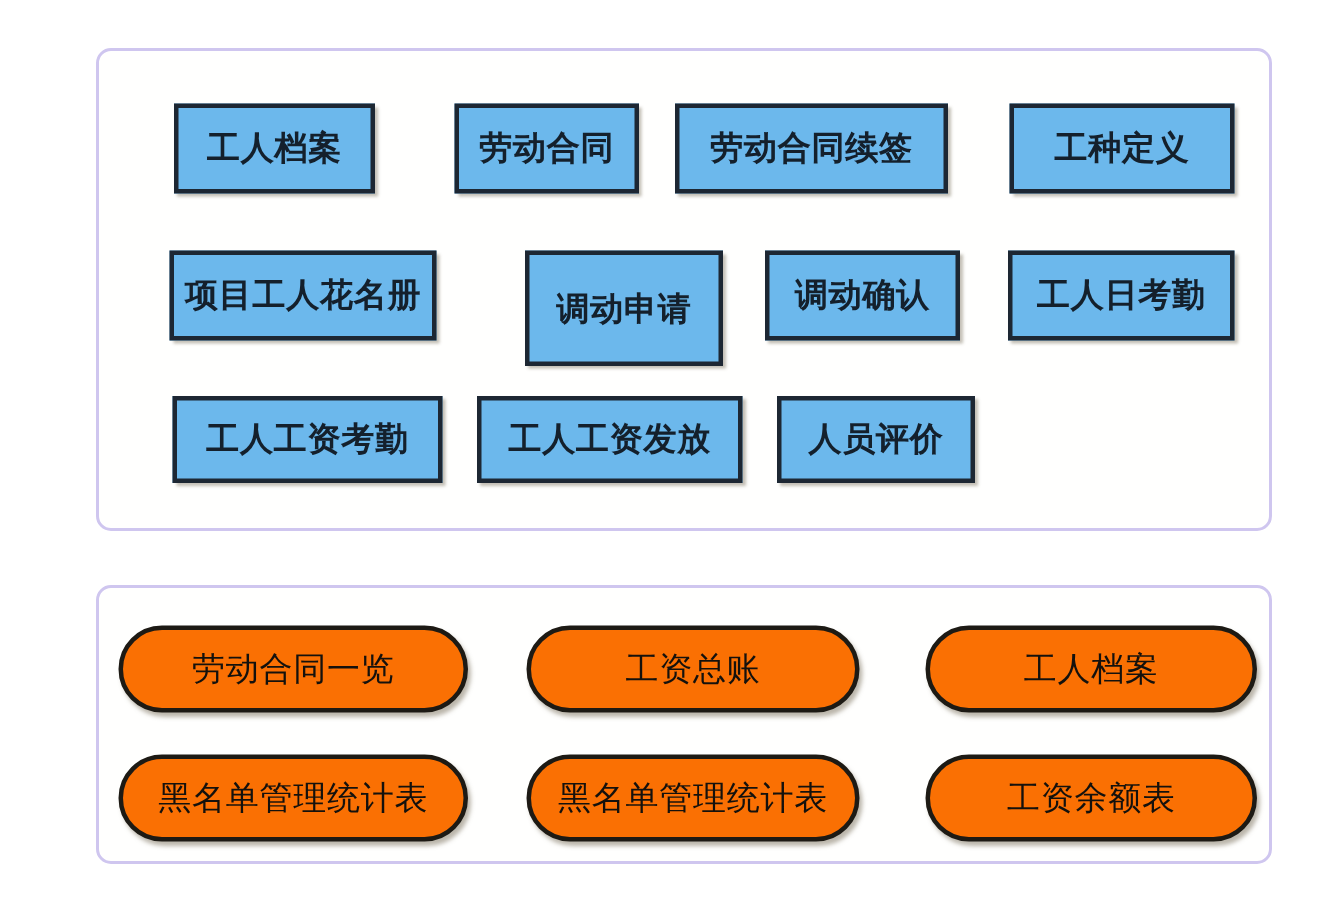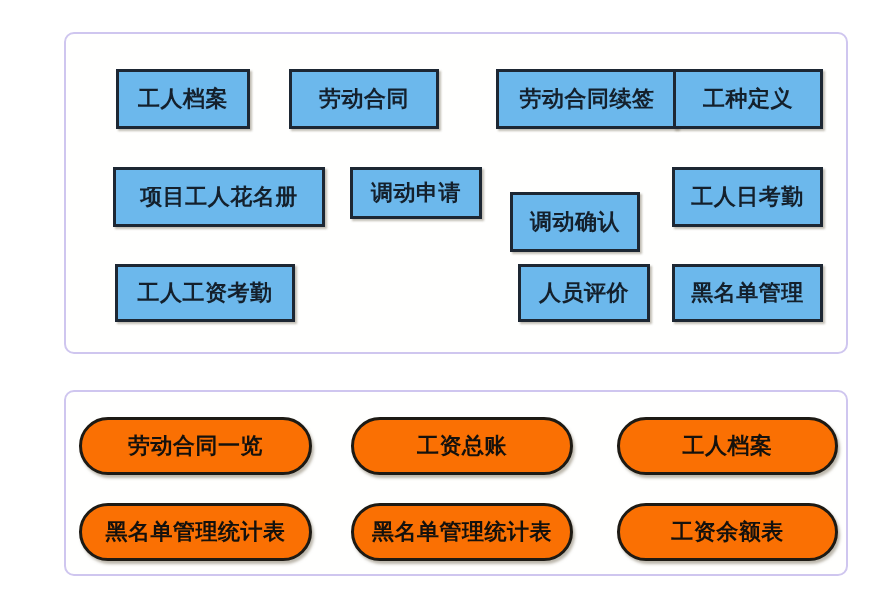--- a/index.html
+++ b/index.html
@@ -62,53 +62,53 @@
 
   
   .btn-orange {
     position: absolute;
     background: #fa7003;
     border: 3px solid #1d1a14;
     border-radius: 34px;
     box-sizing: border-box;
     color: #14110d;
     font-size: 22px;
-    font-weight: bold;
+    font-weight: normal;
     letter-spacing: 0.5px;
     display: flex;
     align-items: center;
     justify-content: center;
     box-shadow: 2px 3px 3px rgba(120, 110, 90, 0.5);
     white-space: nowrap;
     cursor: pointer;
     user-select: none;
   }
 </style>
 </head>
 <body>
 
 <div class="canvas">
 
   <div class="panel panel-primary"></div>
 
   <div class="panel panel-reports"></div>
 
   <div class="btn-blue" style="left:116px;top:69px;width:134px;height:60px;">工人档案</div>
-  <div class="btn-blue" style="left:289px;top:69px;width:150px;height:60px;">劳动合同</div>
-  <div class="btn-blue" style="left:496px;top:69px;width:182px;height:60px;">劳动合同续签</div>
+  <div class="btn-blue" style="left:303px;top:69px;width:123px;height:60px;">劳动合同</div>
+  <div class="btn-blue" style="left:450px;top:69px;width:182px;height:60px;">劳动合同续签</div>
   <div class="btn-blue" style="left:673px;top:69px;width:150px;height:60px;">工种定义</div>
 
-  <div class="btn-blue" style="left:113px;top:167px;width:212px;height:60px;">项目工人花名册</div>
-  <div class="btn-blue" style="left:350px;top:167px;width:132px;height:52px;">调动申请</div>
-  <div class="btn-blue" style="left:510px;top:167px;width:130px;height:60px;margin-top:25px;">调动确认</div>
+  <div class="btn-blue" style="left:113px;top:167px;width:178px;height:60px;">项目工人花名册</div>
+  <div class="btn-blue" style="left:350px;top:167px;width:132px;height:77px;">调动申请</div>
+  <div class="btn-blue" style="left:510px;top:167px;width:130px;height:60px;">调动确认</div>
   <div class="btn-blue" style="left:115px;top:264px;width:180px;height:58px;">工人工资考勤</div>
 
   <div class="btn-blue" style="left:672px;top:167px;width:151px;height:60px;">工人日考勤</div>
+  <div class="btn-blue" style="left:318px;top:264px;width:177px;height:58px;">工人工资发放</div>
   <div class="btn-blue" style="left:518px;top:264px;width:132px;height:58px;">人员评价</div>
-  <div class="btn-blue" style="left:672px;top:264px;width:151px;height:58px;">黑名单管理</div>
 
   <div class="btn-orange" style="left:79px;top:417px;width:233px;height:58px;">劳动合同一览</div>
   <div class="btn-orange" style="left:351px;top:417px;width:222px;height:58px;">工资总账</div>
   <div class="btn-orange" style="left:617px;top:417px;width:221px;height:58px;">工人档案</div>
 
   <div class="btn-orange" style="left:79px;top:503px;width:233px;height:58px;">黑名单管理统计表</div>
   <div class="btn-orange" style="left:351px;top:503px;width:222px;height:58px;">黑名单管理统计表</div>
   <div class="btn-orange" style="left:617px;top:503px;width:221px;height:58px;">工资余额表</div>
 
 </div>

